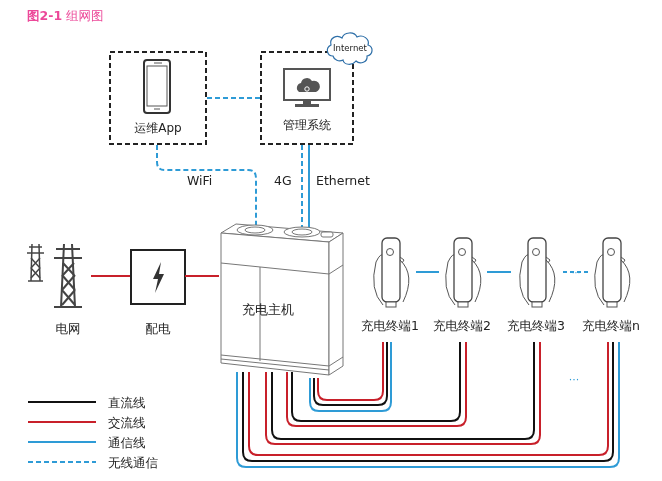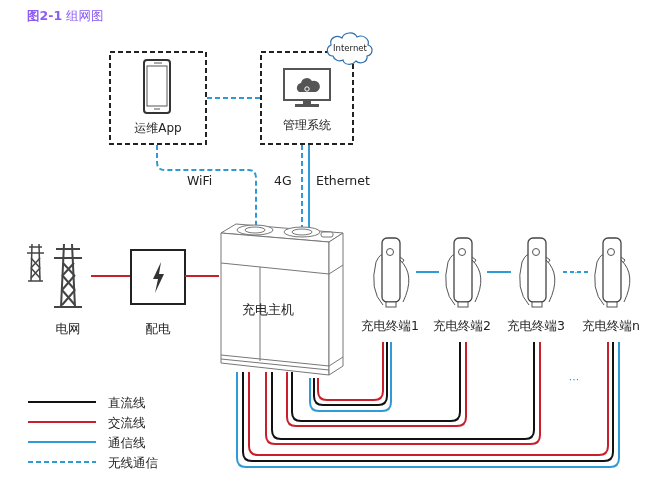--- a/index.html
+++ b/index.html
@@ -1,18 +1,18 @@
 <!DOCTYPE html>
 <html><head>
 <meta charset="utf-8">
 <style>
   html, body { margin: 0; padding: 0; background: #ffffff; }
   body { width: 662px; height: 481px; position: relative; overflow: hidden;
          font-family: "DejaVu Sans", "Liberation Sans", sans-serif; color: #222; }
-  .caption { position: absolute; left: 27px; top: 8px; font-size: 12.5px; color: #8b5cf6; }
+  .caption { position: absolute; left: 27px; top: 8px; font-size: 12.5px; color: #ec4899; }
   .caption .num { font-weight: bold; }
   svg.diagram { position: absolute; left: 0; top: 0; }
   .lbl { font-family: "DejaVu Sans", "Liberation Sans", sans-serif; fill: #222; }
 </style>
 </head>
 <body>
 
 <div class="caption">
   <span class="num">图2-1</span>
   <span>组网图</span>

